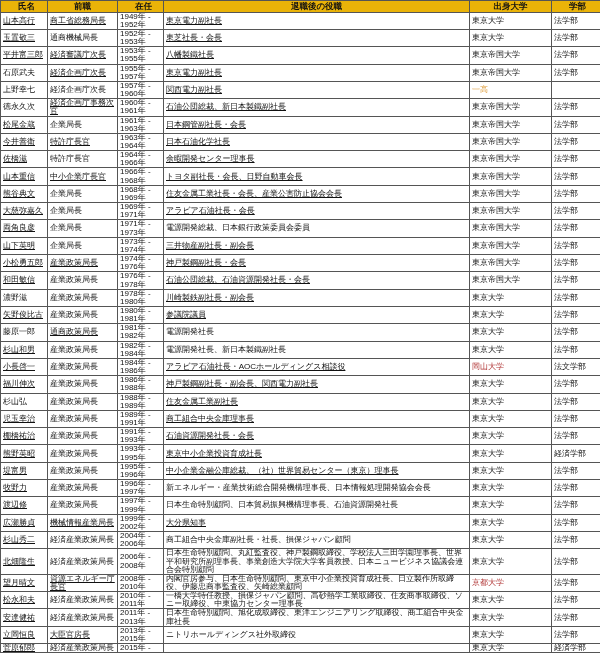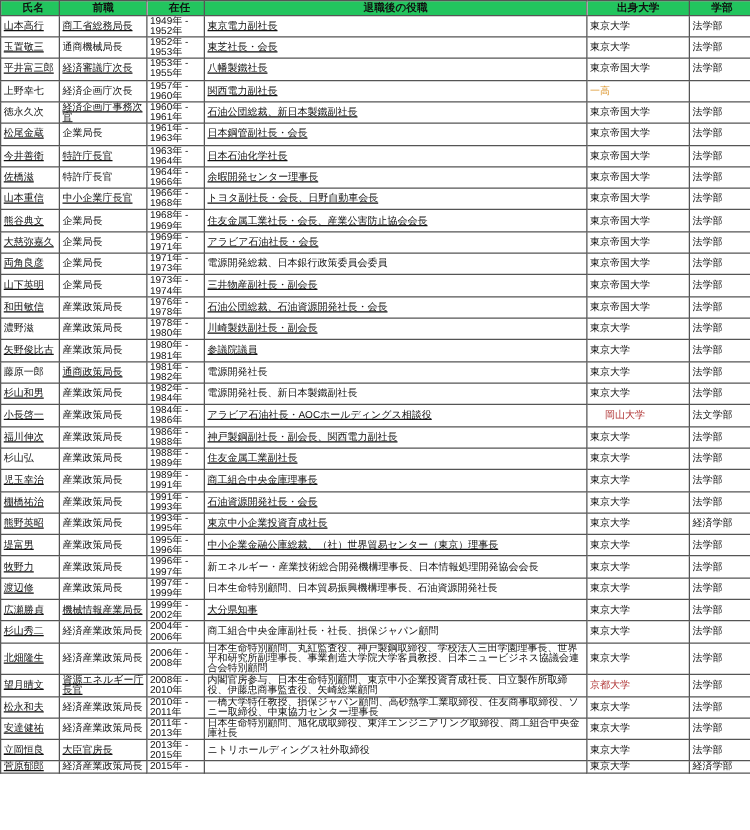--- a/index.html
+++ b/index.html
@@ -10,21 +10,21 @@
   table.officials {
     border-collapse:collapse; table-layout:fixed; width:600px;
     font-size:8px; line-height:1.02; color:#111111;
   }
   th, td {
     border:1px solid #555555; padding:0 2px; vertical-align:middle;
     overflow:hidden; word-break:break-all;
   }
   th {
     font-weight:bold; text-align:center; font-size:8.5px; padding:1px 17px;
-    background:#22c55e; white-space:nowrap;
+    background:#eab308; white-space:nowrap;
   }
   td.term-cell { white-space:pre-line; }
   span.link { text-decoration:underline; }
   td, span { cursor:default; }
 </style>
 </head>
 <body>
 
 <table class="officials">
   <colgroup>
@@ -67,20 +67,29 @@
       <tr>
         <td class="name-cell"><span class="link">平井富三郎</span></td>
         <td class="prev-role-cell"><span class="link">経済審議庁次長</span></td>
         <td class="term-cell"><span>1953年 -
 1955年</span></td>
         <td class="post-role-cell"><span class="link">八幡製鐵社長</span></td>
         <td class="university-cell"><span>東京帝国大学</span></td>
         <td class="faculty-cell"><span>法学部</span></td>
       </tr>
       <tr>
+        <td class="name-cell"><span>石原武夫</span></td>
+        <td class="prev-role-cell"><span class="link">経済企画庁次長</span></td>
+        <td class="term-cell"><span>1955年 -
+1957年</span></td>
+        <td class="post-role-cell"><span class="link">東京電力副社長</span></td>
+        <td class="university-cell"><span>東京帝国大学</span></td>
+        <td class="faculty-cell"><span>法学部</span></td>
+      </tr>
+      <tr>
         <td class="name-cell"><span>上野幸七</span></td>
         <td class="prev-role-cell"><span>経済企画庁次長</span></td>
         <td class="term-cell"><span>1957年 -
 1960年</span></td>
         <td class="post-role-cell"><span class="link">関西電力副社長</span></td>
         <td class="university-cell"><span style="color: rgb(221, 153, 51);">一高</span></td>
         <td class="faculty-cell"><span></span></td>
       </tr>
       <tr>
         <td class="name-cell"><span>徳永久次</span></td>
@@ -157,20 +166,29 @@
       <tr>
         <td class="name-cell"><span class="link">山下英明</span></td>
         <td class="prev-role-cell"><span>企業局長</span></td>
         <td class="term-cell"><span>1973年 -
 1974年</span></td>
         <td class="post-role-cell"><span class="link">三井物産副社長・副会長</span></td>
         <td class="university-cell"><span>東京帝国大学</span></td>
         <td class="faculty-cell"><span>法学部</span></td>
       </tr>
       <tr>
+        <td class="name-cell"><span class="link">小松勇五郎</span></td>
+        <td class="prev-role-cell"><span class="link">産業政策局長</span></td>
+        <td class="term-cell"><span>1974年 -
+1976年</span></td>
+        <td class="post-role-cell"><span class="link">神戸製鋼副社長・会長</span></td>
+        <td class="university-cell"><span>東京帝国大学</span></td>
+        <td class="faculty-cell"><span>法学部</span></td>
+      </tr>
+      <tr>
         <td class="name-cell"><span class="link">和田敏信</span></td>
         <td class="prev-role-cell"><span>産業政策局長</span></td>
         <td class="term-cell"><span>1976年 -
 1978年</span></td>
         <td class="post-role-cell"><span class="link">石油公団総裁、石油資源開発社長・会長</span></td>
         <td class="university-cell"><span>東京帝国大学</span></td>
         <td class="faculty-cell"><span>法学部</span></td>
       </tr>
       <tr>
         <td class="name-cell"><span>濃野滋</span></td>
@@ -207,21 +225,21 @@
         <td class="post-role-cell"><span>電源開発社長、新日本製鐵副社長</span></td>
         <td class="university-cell"><span>東京大学</span></td>
         <td class="faculty-cell"><span>法学部</span></td>
       </tr>
       <tr>
         <td class="name-cell"><span class="link">小長啓一</span></td>
         <td class="prev-role-cell"><span>産業政策局長</span></td>
         <td class="term-cell"><span>1984年 -
 1986年</span></td>
         <td class="post-role-cell"><span class="link">アラビア石油社長・AOCホールディングス相談役</span></td>
-        <td class="university-cell"><span style="color: rgb(176, 52, 52); margin-left: 12px;">岡山大学</span></td>
+        <td class="university-cell"><span style="color: rgb(176, 52, 52);">岡山大学</span></td>
         <td class="faculty-cell"><span>法文学部</span></td>
       </tr>
       <tr>
         <td class="name-cell"><span class="link">福川伸次</span></td>
         <td class="prev-role-cell"><span>産業政策局長</span></td>
         <td class="term-cell"><span>1986年 -
 1988年</span></td>
         <td class="post-role-cell"><span class="link">神戸製鋼副社長・副会長、関西電力副社長</span></td>
         <td class="university-cell"><span>東京大学</span></td>
         <td class="faculty-cell"><span>法学部</span></td>

